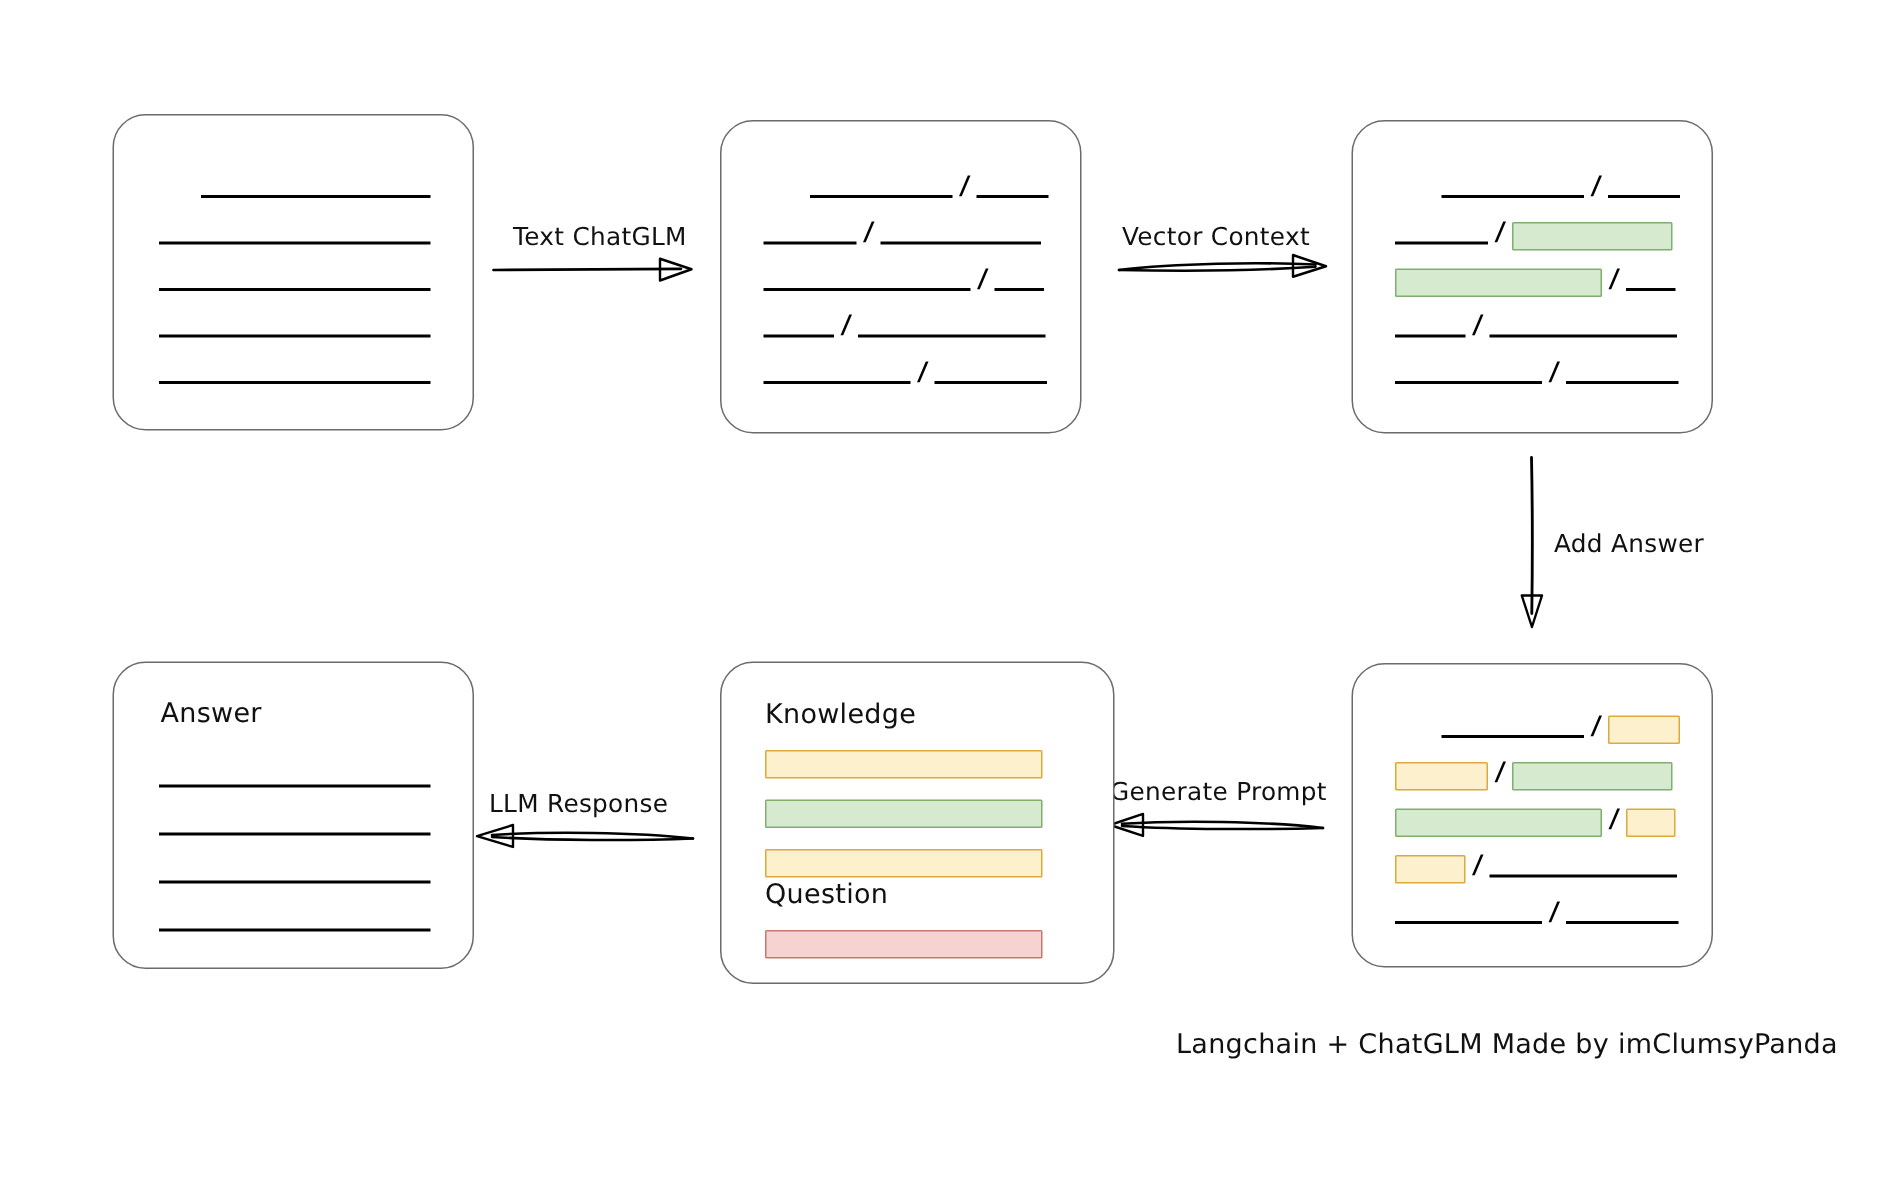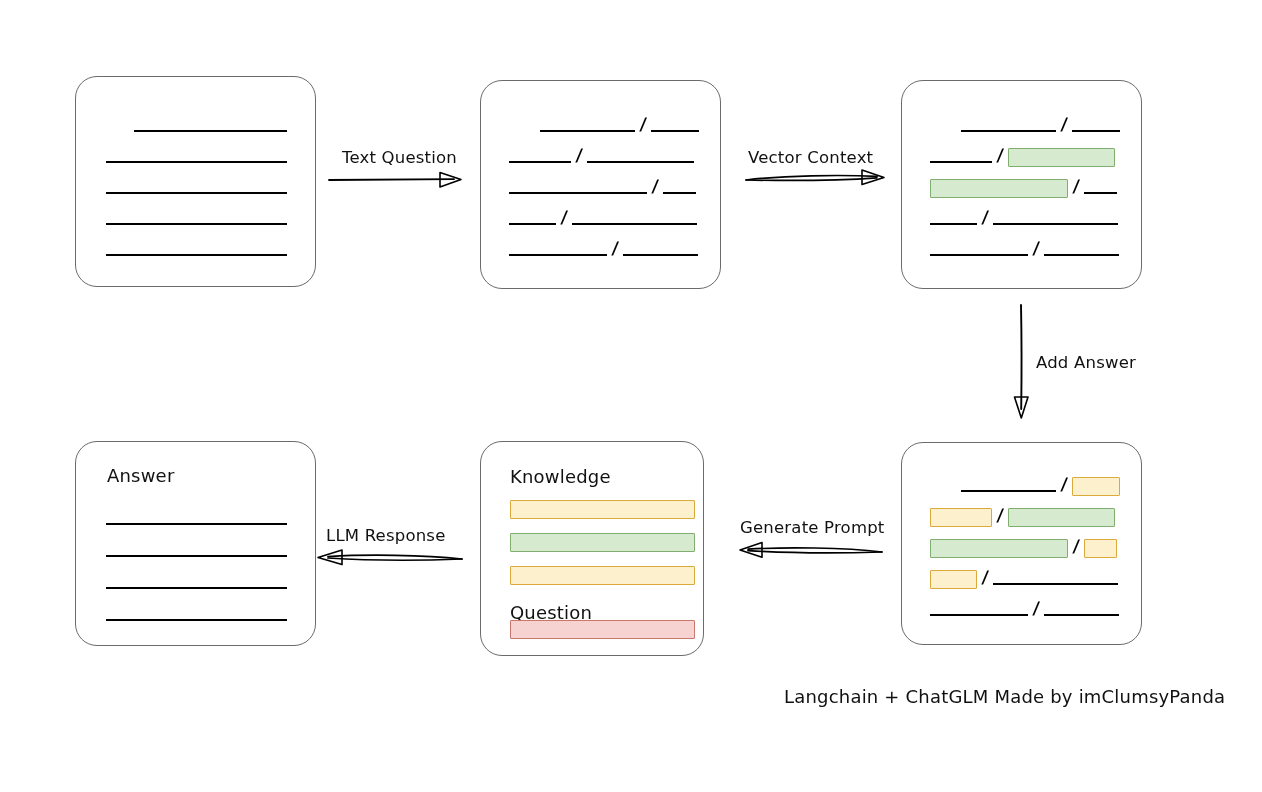--- a/index.html
+++ b/index.html
@@ -129,21 +129,21 @@
         </div>
         <div class="row" style="left: 30px; top: 135px;">
           <span class="seg" style="width: 181px;"></span>
         </div>
         <div class="row" style="left: 30px; top: 166px;">
           <span class="seg" style="width: 181px;"></span>
         </div>
       </div>
   </div>
 
-  <div class="arrow-label" style="left:342px; top:148px;">Text Question</div>
+  <div class="arrow-label" style="left:342px; top:148px;">Text ChatGLM</div>
   <svg class="arrow" style="left:328px; top:168px;" width="140" height="24" viewBox="0 0 140 24">
     <path d="M1,12 L126,11.2" stroke="#000" stroke-width="1.8" fill="none" stroke-linecap="round"></path>
     <path d="M112,4.5 L133,11.5 L112,19 Z" stroke="#000" stroke-width="1.6" fill="none" stroke-linejoin="round"></path>
   </svg>
 
   <div class="docbox" style="left:480px; top:80px; width:241px; height:209px;">
     <div class="lines">
         <div class="row" style="left: 59px; top: 38px;">
           <span class="seg" style="width: 95px;"></span>
           <span class="slash">/</span>
@@ -245,26 +245,26 @@
       </div>
   </div>
 
   <div class="arrow-label" style="left:740px; top:518px;">Generate Prompt</div>
   <svg class="arrow" style="left:736px; top:540px;" width="150" height="26" viewBox="0 0 150 26">
     <path d="M146,12 C108,7.5 50,6.8 12,9.2" stroke="#000" stroke-width="1.7" fill="none" stroke-linecap="round"></path>
     <path d="M146,12 C106,13.2 50,13 12,10.6" stroke="#000" stroke-width="1.7" fill="none" stroke-linecap="round"></path>
     <path d="M26,2.6 L4,10 L26,17.2 Z" stroke="#000" stroke-width="1.6" fill="none" stroke-linejoin="round"></path>
   </svg>
 
-  <div class="docbox" style="left:480px; top:441px; width:224px; height:215px;">
+  <div class="docbox" style="left:480px; top:441px; width:263px; height:215px;">
     <div class="caption" style="left:29px; top:24px;">Knowledge</div>
     <div class="bar hl-yellow" style="left:29px; top:58px; width:185px;"></div>
     <div class="bar hl-green" style="left:29px; top:91px; width:185px;"></div>
     <div class="bar hl-yellow" style="left:29px; top:124px; width:185px;"></div>
-    <div class="caption" style="left:29px; top:144px;margin-top:16px;">Question</div>
+    <div class="caption" style="left:29px; top:144px;">Question</div>
     <div class="bar hl-red" style="left:29px; top:178px; width:185px;"></div>
   </div>
 
   <div class="arrow-label" style="left:326px; top:526px;">LLM Response</div>
   <svg class="arrow" style="left:314px; top:548px;" width="150" height="26" viewBox="0 0 150 26">
     <path d="M148,11 C110,6.8 52,6.2 14,8.6" stroke="#000" stroke-width="1.7" fill="none" stroke-linecap="round"></path>
     <path d="M148,11 C108,12.6 52,12.4 14,10" stroke="#000" stroke-width="1.7" fill="none" stroke-linecap="round"></path>
     <path d="M28,2 L4,9.4 L28,16.6 Z" stroke="#000" stroke-width="1.6" fill="none" stroke-linejoin="round"></path>
   </svg>
 

